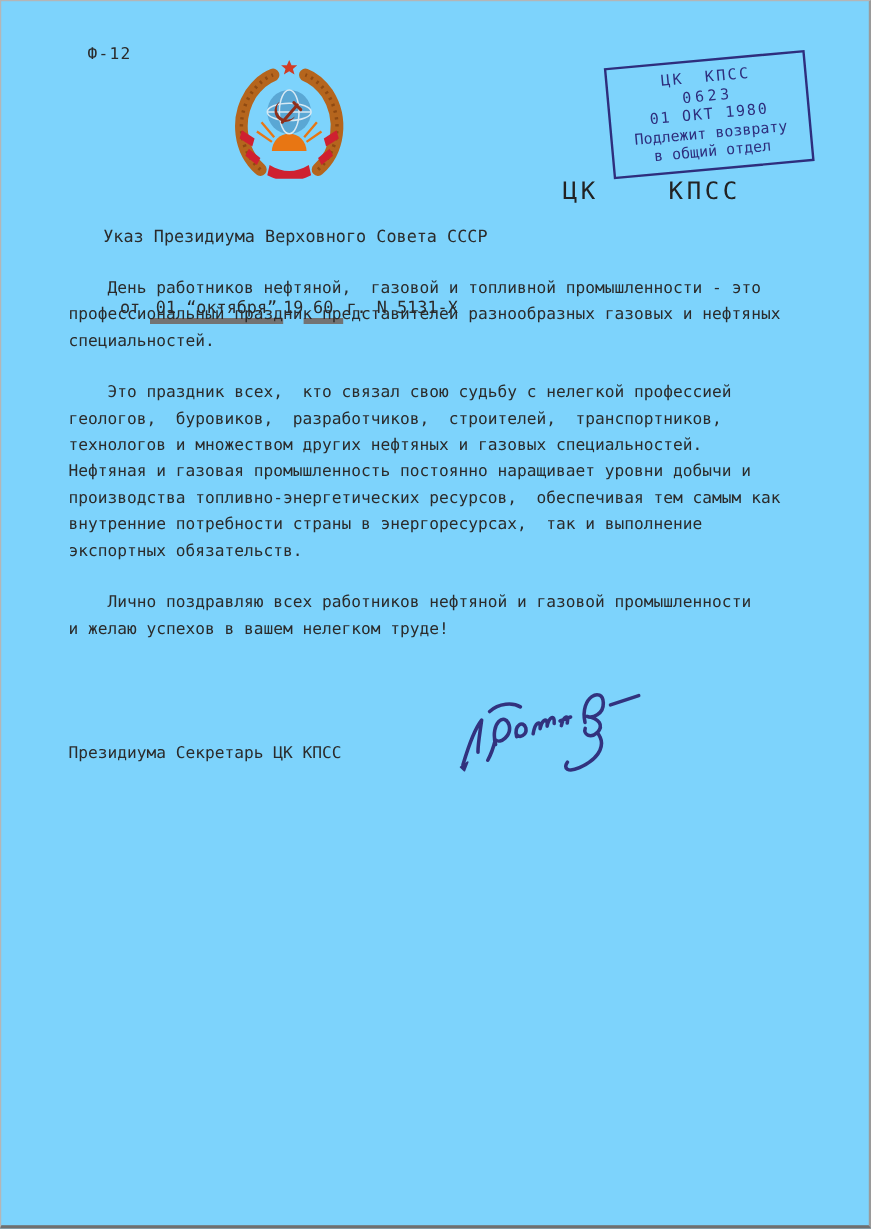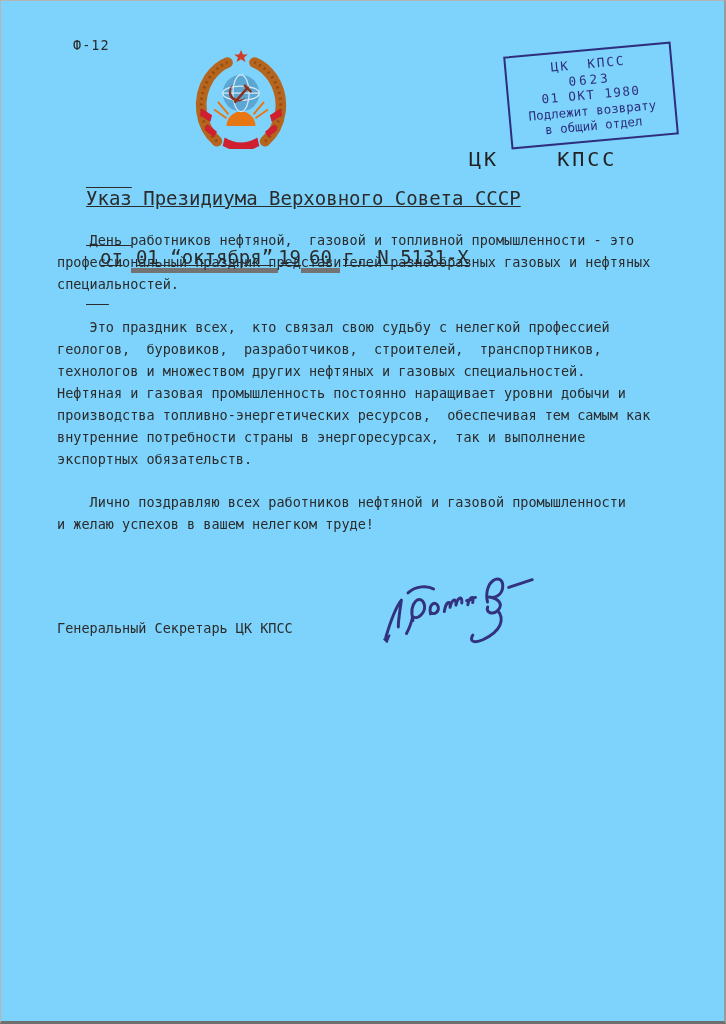--- a/index.html
+++ b/index.html
@@ -32,21 +32,21 @@
     text-align:center;
     font-size:12.5px;line-height:15.5px;
     box-sizing:border-box;
     background:transparent;
   }
   .stamp .st-l1{letter-spacing:2px;word-spacing:8px;}
   .stamp .st-l2{letter-spacing:3px;}
   .stamp .st-l3{letter-spacing:1.5px;}
   .header{
     position:absolute;left:85px;top:149px;
-    font-size:19px;line-height:19.5px;white-space:pre;text-decoration:underline;
+    font-size:14px;line-height:19.5px;white-space:pre;
   }
   .header .h-date{margin-left:14px;}
   .header .h-subject{margin-left:24px;letter-spacing:0.5px;}
   .uline{border-bottom:5px solid #737373;padding:0 5px;}
   .uline.y{padding:0 8px;}
   .h-date .pref{margin-right:8px;}
   .h-date .suf{margin-left:3px;}
   .org{
     position:absolute;left:468px;top:146px;
     font-size:20px;letter-spacing:3px;word-spacing:14px;
@@ -141,21 +141,21 @@
 технологов и множеством других нефтяных и газовых специальностей.
 Нефтяная и газовая промышленность постоянно наращивает уровни добычи и
 производства топливно-энергетических ресурсов,  обеспечивая тем самым как
 внутренние потребности страны в энергоресурсах,  так и выполнение
 экспортных обязательств.</p>
     <p class="para">    Лично поздравляю всех работников нефтяной и газовой промышленности
 и желаю успехов в вашем нелегком труде!</p>
   </div>
 
   <div class="sig-block">
-    <div>Генеральный Секретарь ЦК КПСС</div>
+    <div>Президиума Секретарь ЦК КПСС</div>
   </div>
 
   <div class="signature">
     <svg viewBox="0 0 180 92" xmlns="http://www.w3.org/2000/svg">
       <g fill="none" stroke="#32327e" stroke-width="3" stroke-linecap="round" stroke-linejoin="round">
         <path d="M16,74 C22,56 27,44 33,37 C31,49 29,58 29,64"></path>
         <path d="M14,76 l6,-4 l-3,7 z" fill="#32327e" stroke-width="1.5"></path>
         <path d="M40,30 C48,23 60,23 66,27"></path>
         <path d="M44,58 C40,39 53,31 56,42 C58,51 48,58 44,54 C42,61 40,66 37,71"></path>
         <path d="M62,52 C60,42 68,38 70,45 C71,51 64,54 62,50"></path>

